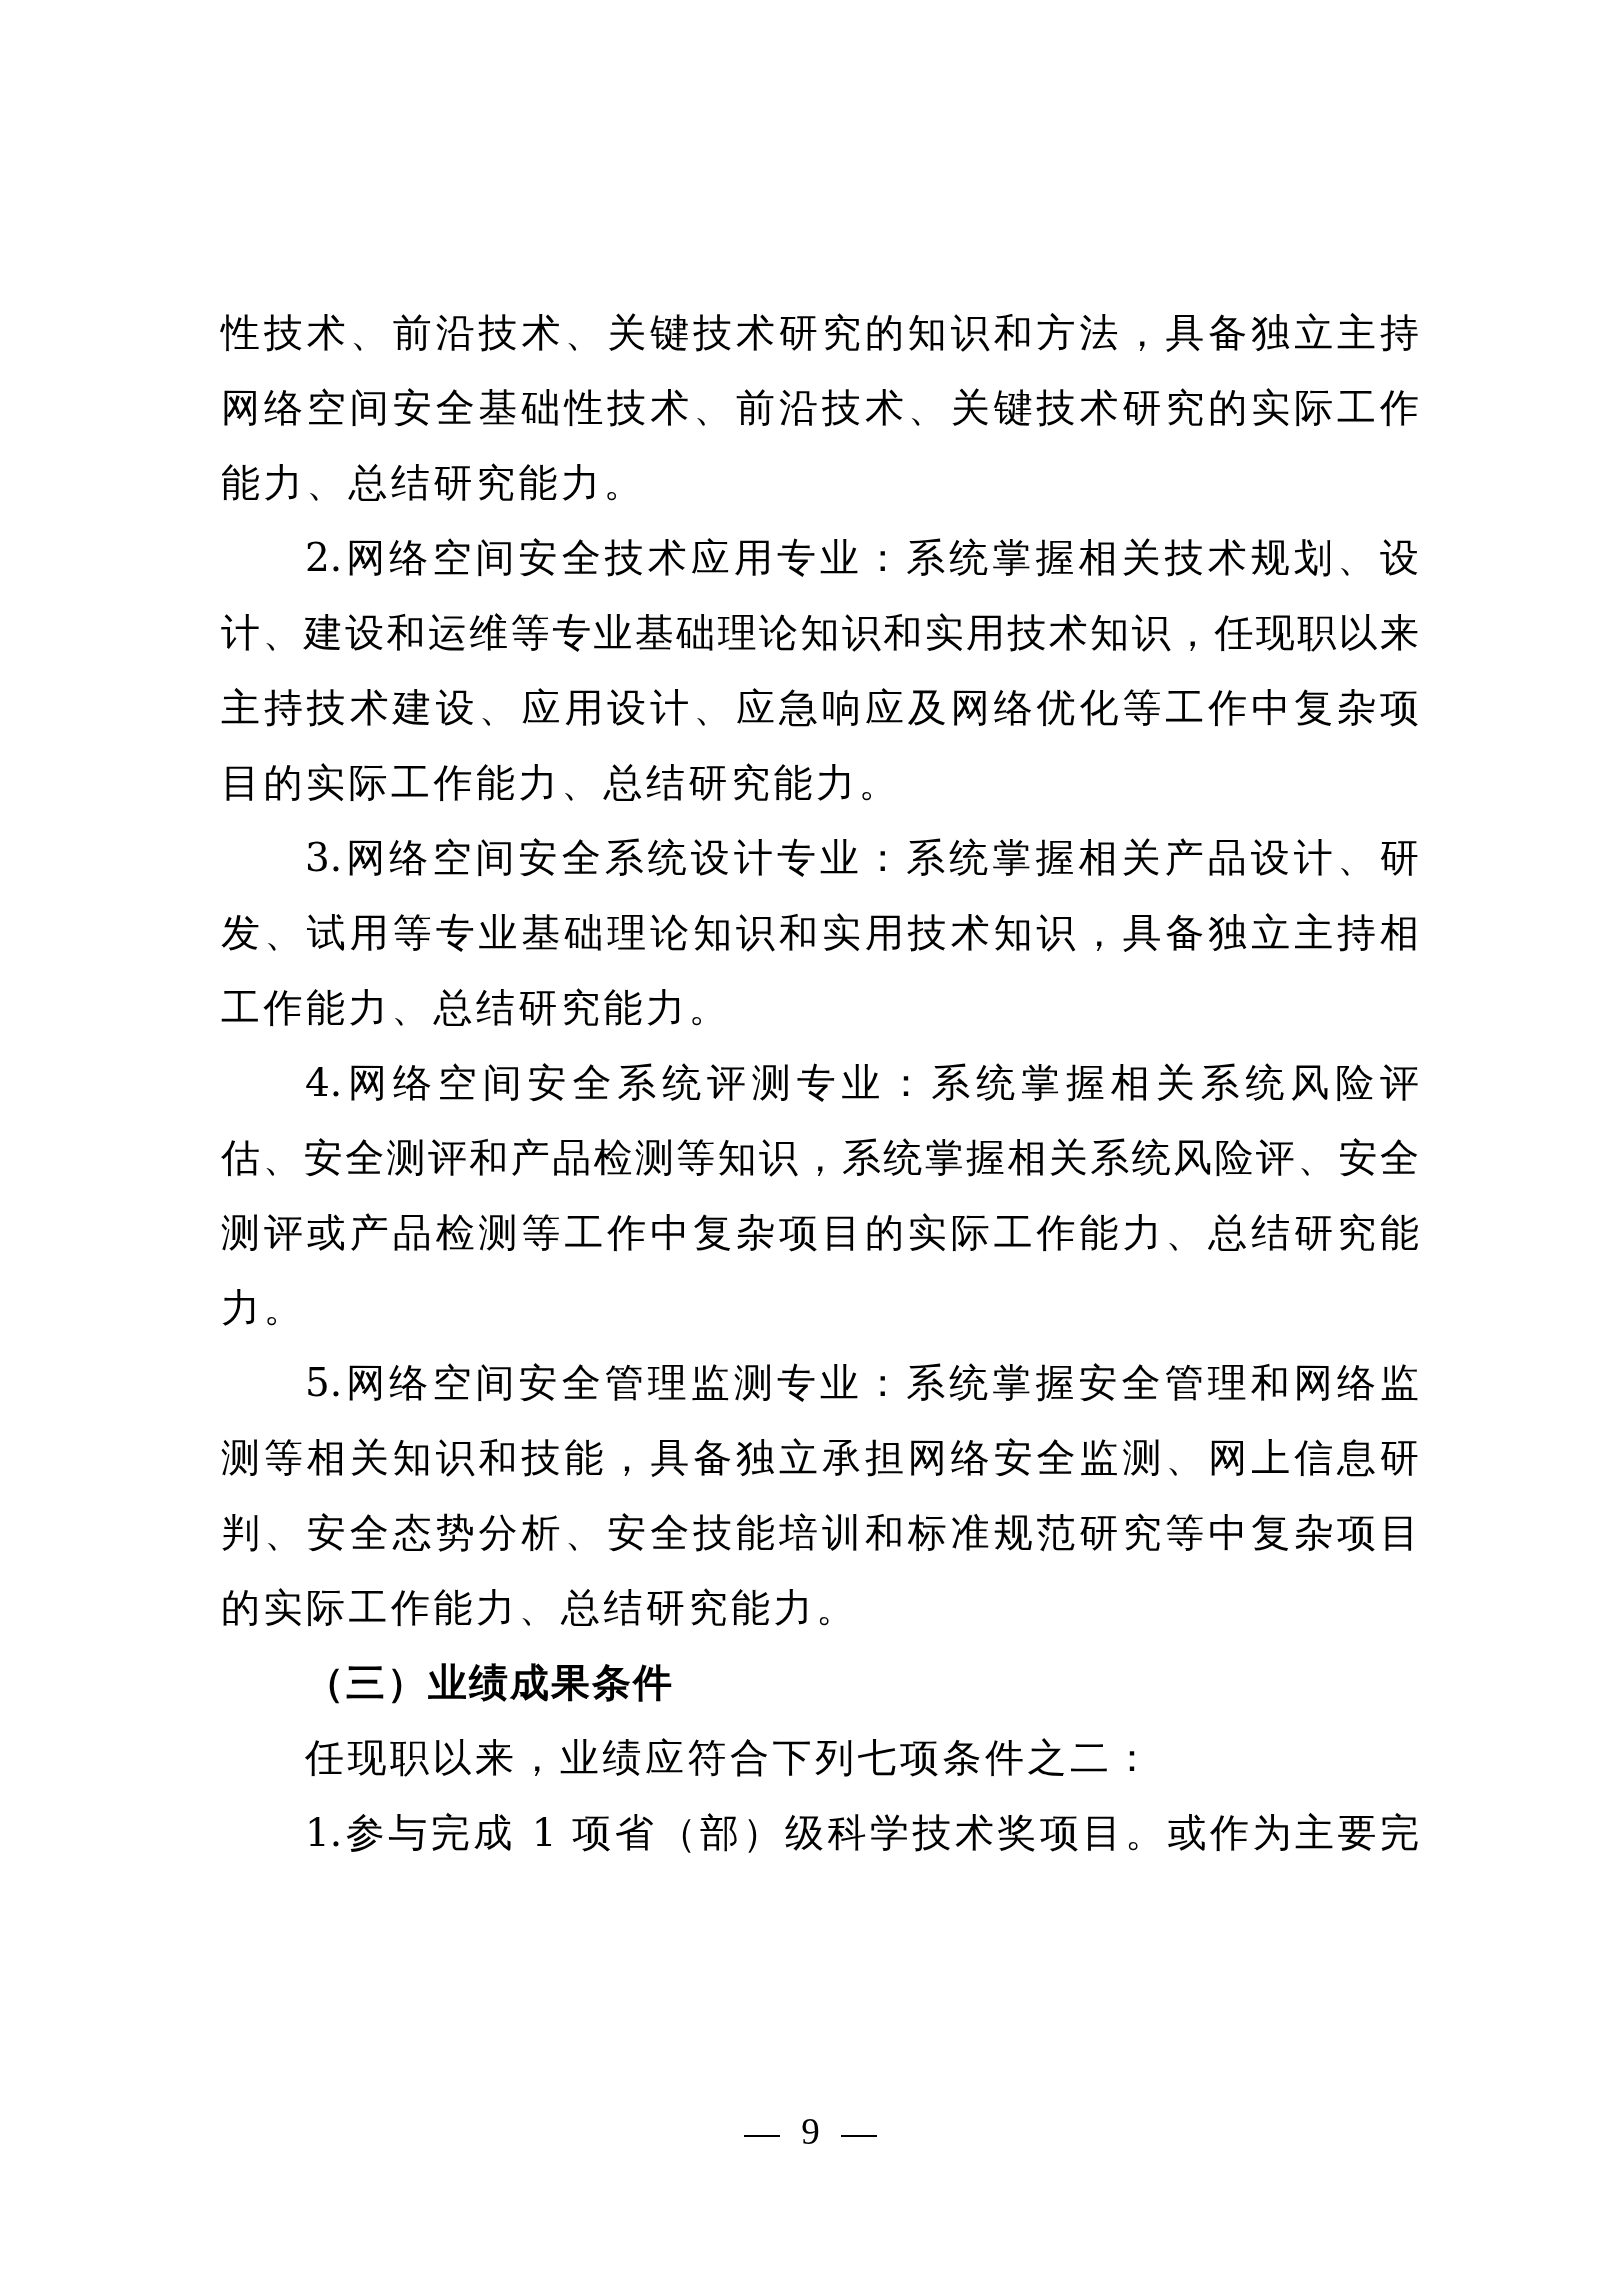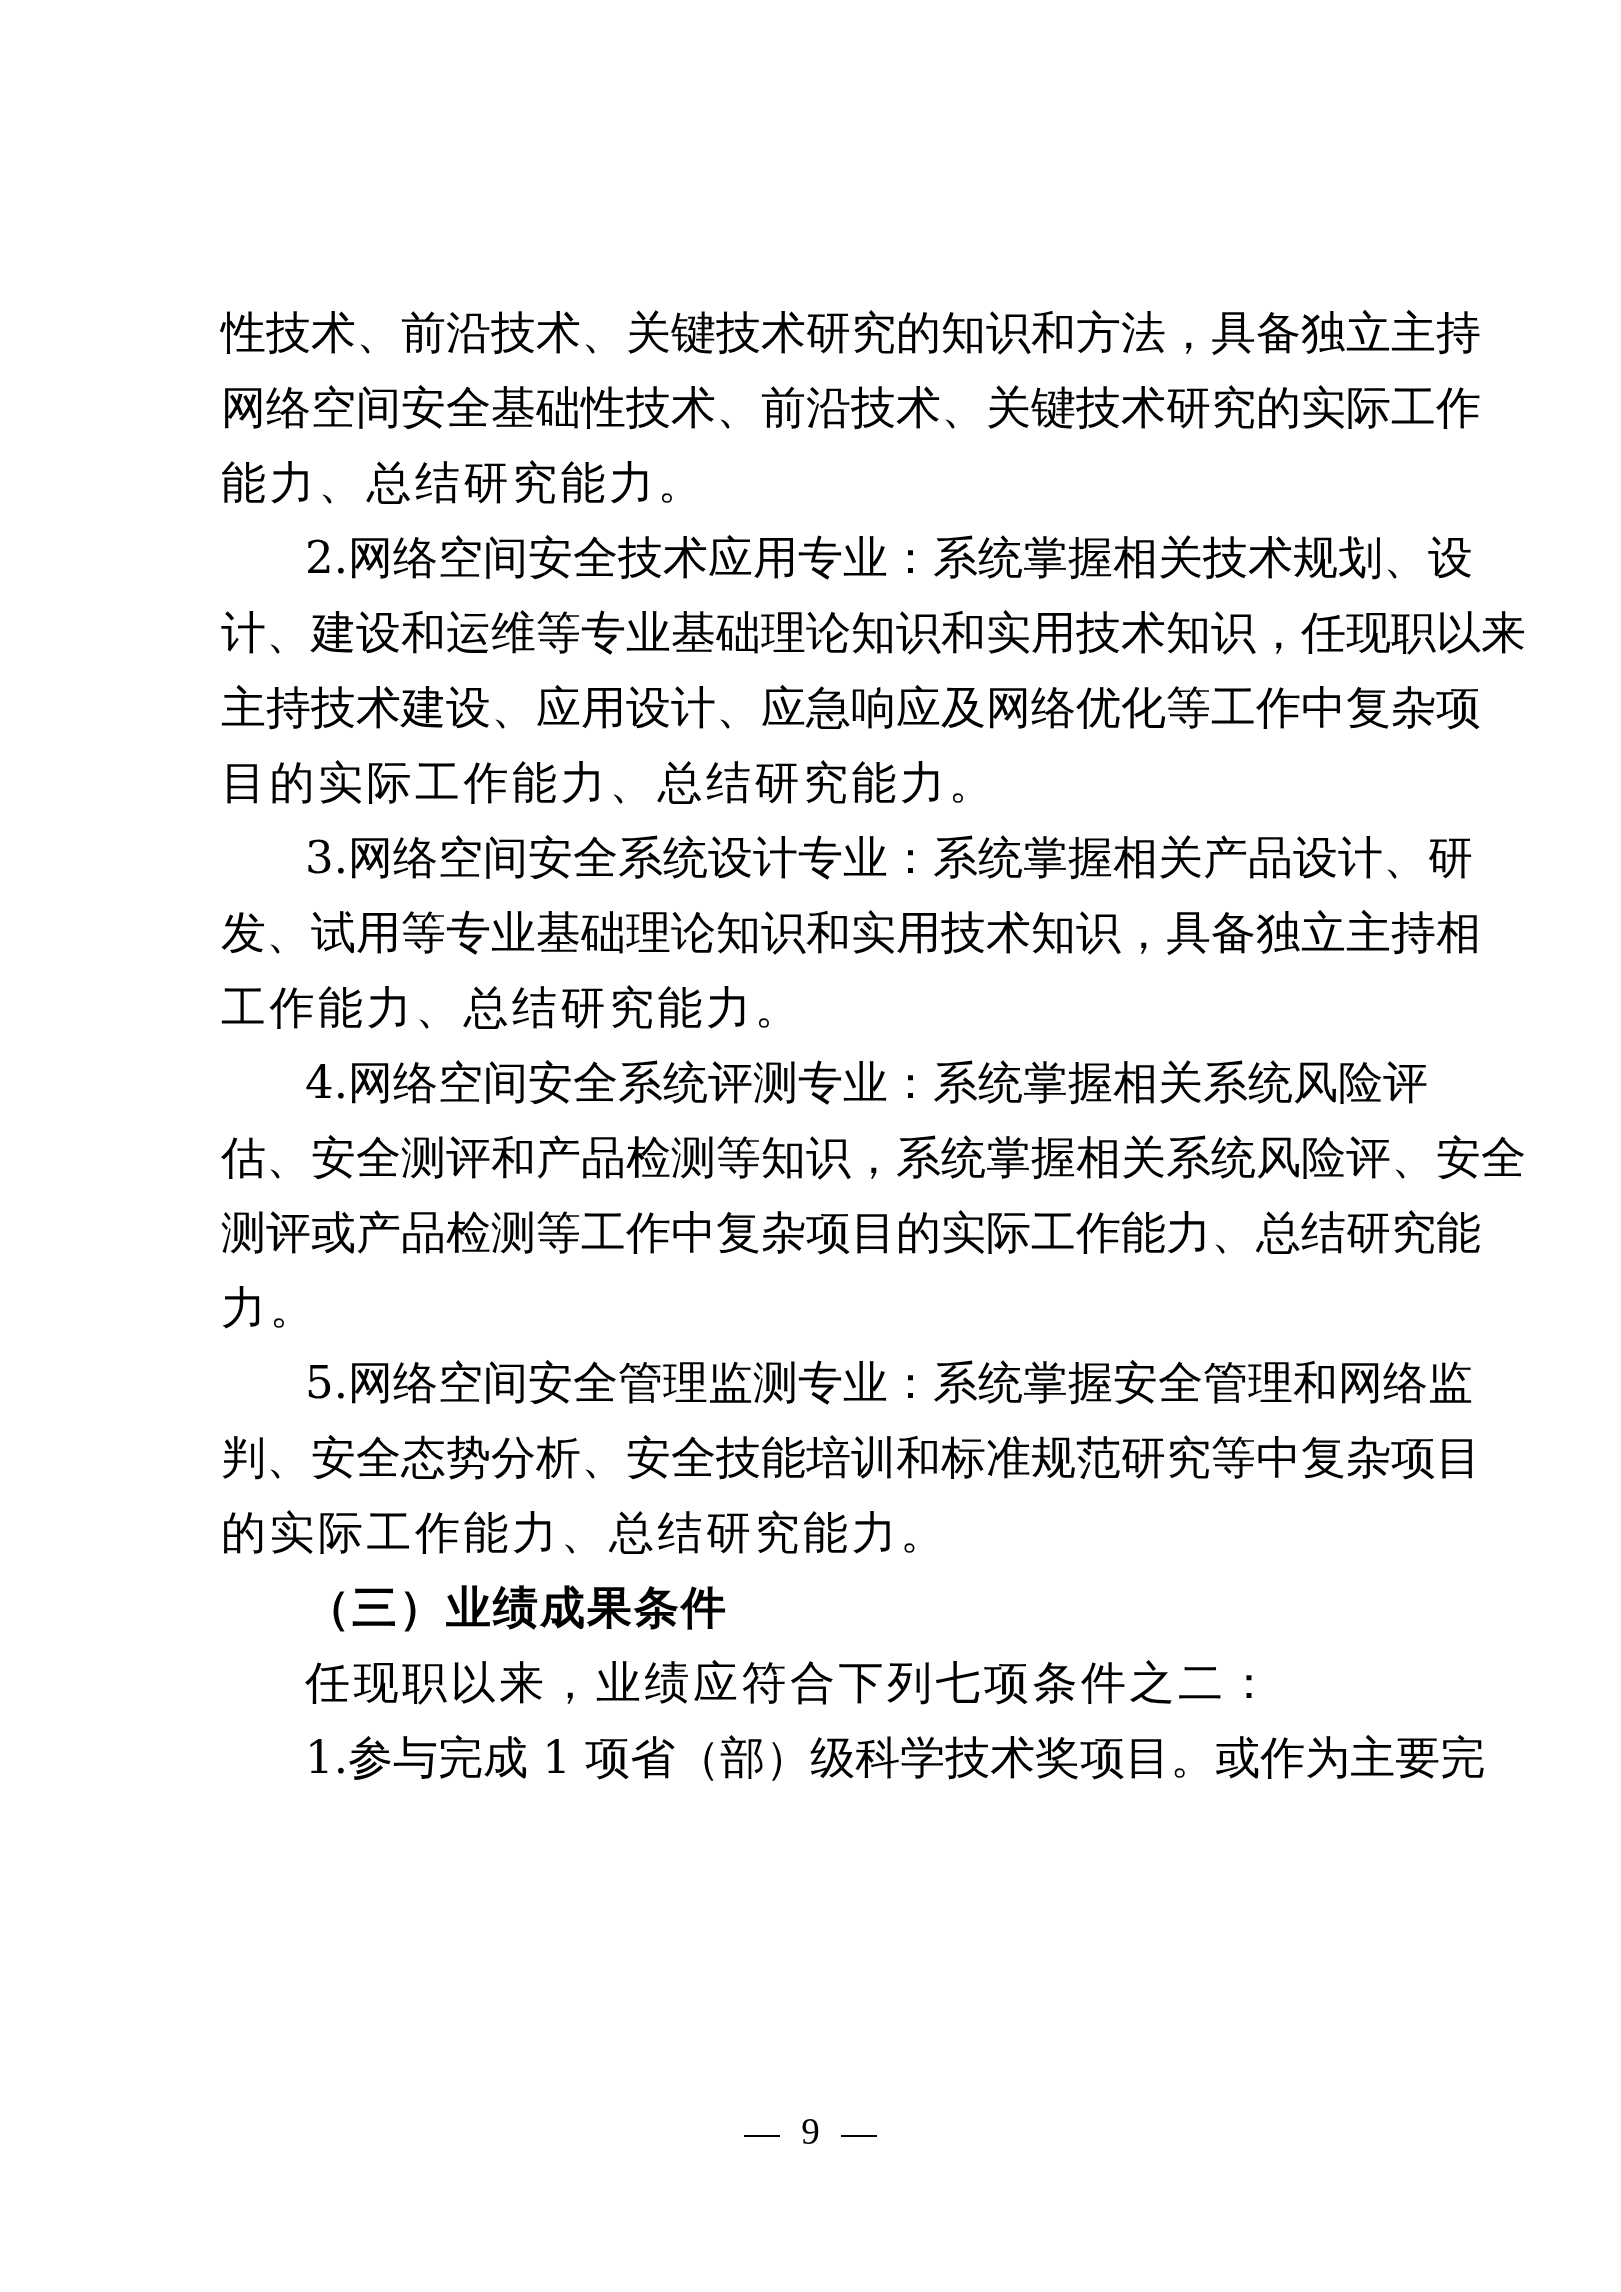--- a/index.html
+++ b/index.html
@@ -18,21 +18,21 @@
     .page-body {
       position: absolute;
       left: 221px;
       top: 295px;
       width: 1198px;
     }
     .line {
       display: block;
       height: 75px;
       line-height: 75px;
-      font-size: 45px;
+      font-size: 39px;
       white-space: nowrap;
       text-align: justify;
       text-align-last: justify;
       overflow: visible;
     }
     .line.last {
       text-align-last: left;
       text-align: right;
       letter-spacing: 3.5px;
     }
@@ -91,20 +91,21 @@
 
   <div>
     <span class="line indent">4.网络空间安全系统评测专业：系统掌握相关系统风险评</span>
     <span class="line">估、安全测评和产品检测等知识，系统掌握相关系统风险评、安全</span>
     <span class="line">测评或产品检测等工作中复杂项目的实际工作能力、总结研究能</span>
     <span class="line last">力。</span>
   </div>
 
   <div>
     <span class="line indent">5.网络空间安全管理监测专业：系统掌握安全管理和网络监</span>
+    <span class="line">测等相关知识和技能，具备独立承担网络安全监测、网上信息研</span>
     <span class="line">判、安全态势分析、安全技能培训和标准规范研究等中复杂项目</span>
     <span class="line last">的实际工作能力、总结研究能力。</span>
   </div>
 
   <div>
     <span class="line heading">（三）业绩成果条件</span>
   </div>
 
   <div>
     <span class="line indent last">任现职以来，业绩应符合下列七项条件之二：</span>

